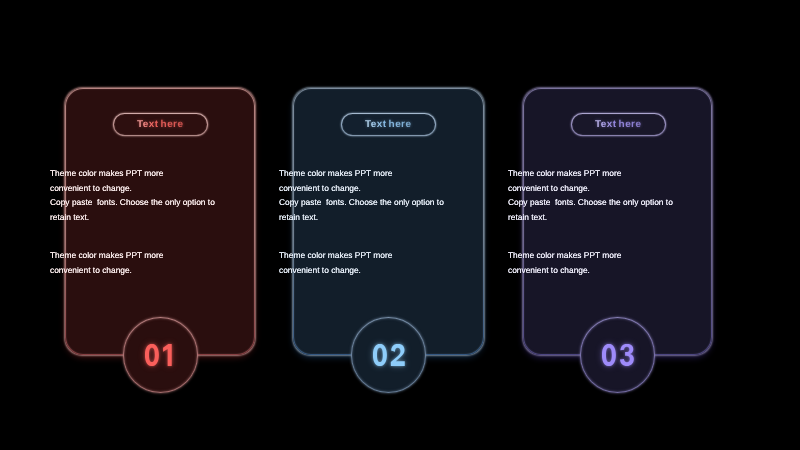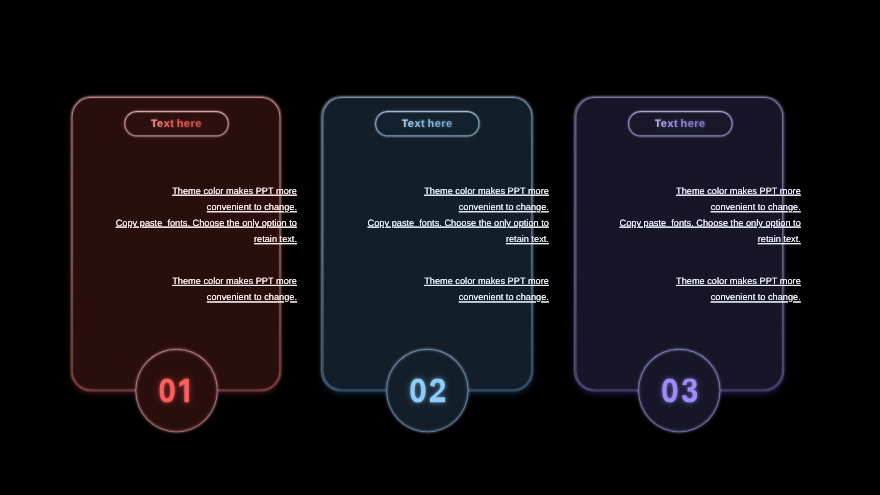--- a/index.html
+++ b/index.html
@@ -17,36 +17,36 @@
         pointer-events:none;
         box-shadow:0 3px 7px -1px var(--shadow), 0 0 4px -1px var(--shadow2);}
 
   .card{position:absolute;left:0;top:88px;width:191px;height:267px;border-radius:18px;
         box-sizing:border-box;padding:1px;
         background:linear-gradient(180deg,var(--edge-lit) 0%,var(--edge) 55%,var(--edge-bot) 100%);
         box-shadow:0 0 1.8px 0.3px var(--edge-soft);}
   .card-inner{width:100%;height:100%;border-radius:17px;box-sizing:border-box;
         background:var(--surface);box-shadow:inset 0 0 1.6px 0 var(--edge-inner);}
 
-  .pill{position:absolute;top:101px;width:95.2px;height:23px;box-sizing:border-box;
+  .pill{position:absolute;top:113px;width:95.2px;height:23px;box-sizing:border-box;
         padding:1px;border-radius:12px;
         background:linear-gradient(180deg,var(--pill-lit) 0%,var(--pill-edge) 50%,var(--pill-bot) 100%);
         box-shadow:0 0 1.7px 0.25px var(--pill-soft);}
   .pill-inner{width:100%;height:100%;border-radius:11px;display:flex;align-items:center;
         justify-content:center;background:var(--pill-surface);
         box-shadow:inset 0 0 1.4px 0 var(--pill-inner-glow);}
   .pill-label{font-size:10px;font-weight:bold;letter-spacing:0.42px;word-spacing:-1.1px;
         -webkit-background-clip:text;background-clip:text;color:transparent;
         will-change:transform;
         background-image:linear-gradient(90deg,var(--label-a) 0%,var(--label-b) 38%,var(--label-c) 100%);
         filter:drop-shadow(0 0 1.4px var(--label-glow));}
 
-  .body-text{position:absolute;left:-15px;width:220px;text-align:right;font-size:8.4px;
+  .body-text{position:absolute;left:-15px;width:220px;text-align:left;font-size:8.4px;
         line-height:14.5px;white-space:pre-wrap;will-change:transform;
-        color:var(--body);text-shadow:0 0 0.55px currentColor;text-decoration:underline;}
+        color:var(--body);text-shadow:0 0 0.55px currentColor;}
   .p1{top:165.5px;}
   .p2{top:248.4px;}
 
   .circle{position:absolute;top:317.4px;width:75.2px;height:75.2px;border-radius:50%;
         box-sizing:border-box;padding:1px;
         background:linear-gradient(180deg,var(--ring-lit) 0%,var(--ring) 45%,var(--ring-bot) 100%);
         box-shadow:0 0 2.2px 0.3px var(--ring-soft);}
   .circle-inner{width:100%;height:100%;border-radius:50%;display:flex;align-items:center;
         justify-content:center;background:var(--surface);
         box-shadow:inset 0 0 2.2px 0.3px var(--ring-inner-glow);}

